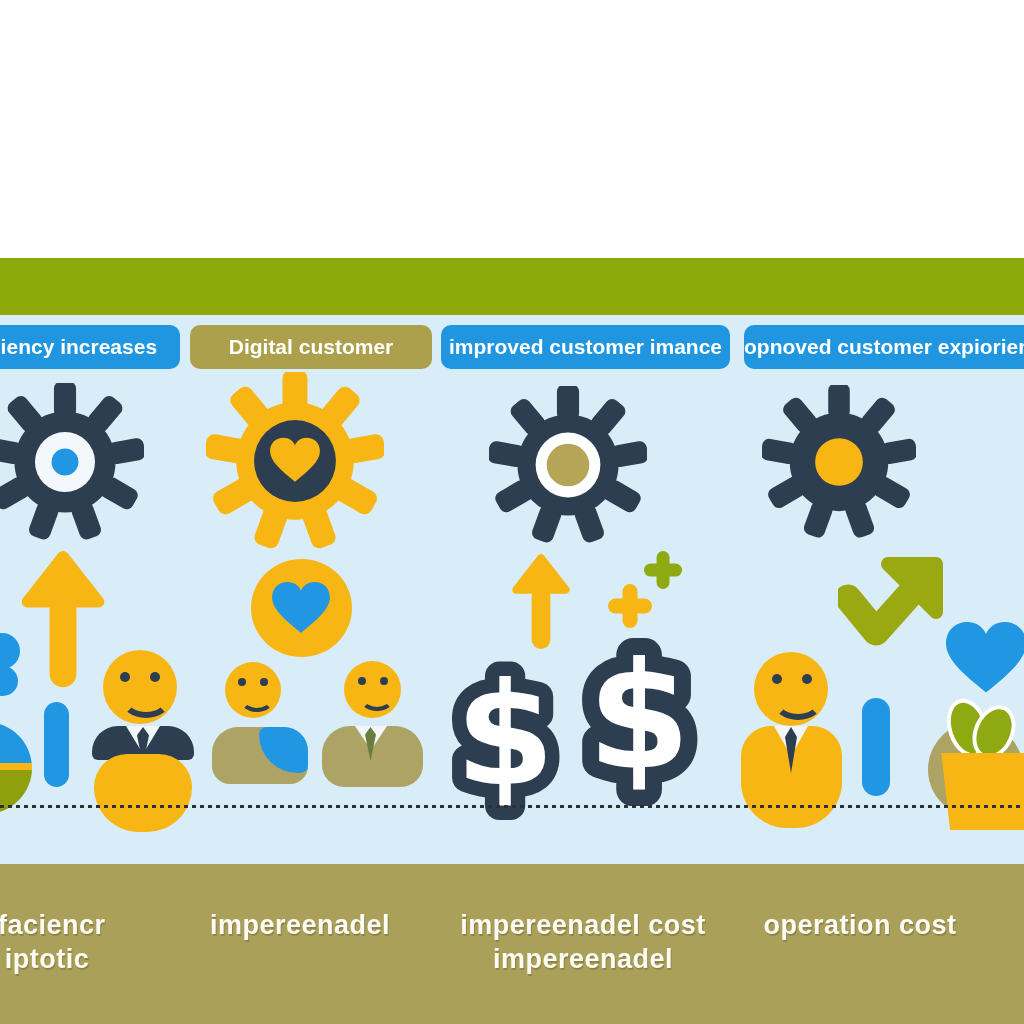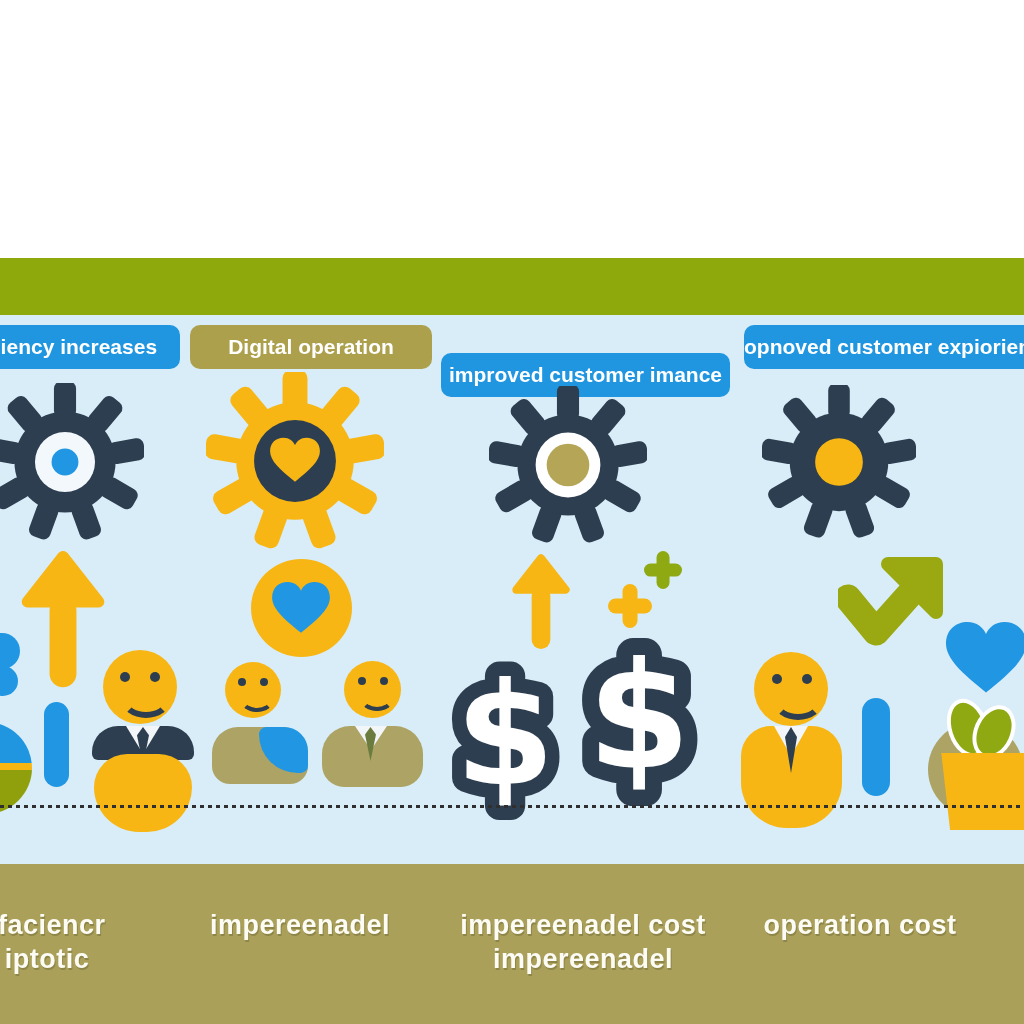--- a/index.html
+++ b/index.html
@@ -36,22 +36,22 @@
   .leaf{position:absolute;background:#8fa912;border:4px solid #ffffff;border-radius:50% 50% 50% 50%;}
 </style>
 </head>
 <body>
 
 <div class="abs band-green"></div>
 <div class="abs main-bg"></div>
 <div class="abs bottom-band"></div>
 
 <div class="abs pill blue" style="left:-34px;top:325px;width:214px;"><span>ciency increases</span></div>
-<div class="abs pill khaki" style="left:190px;top:325px;width:242px;"><span>Digital operation</span></div>
-<div class="abs pill blue" style="left:441px;top:325px;width:289px;margin-top:28px;"><span>improved customer imance</span></div>
+<div class="abs pill khaki" style="left:190px;top:325px;width:242px;"><span>Digital customer</span></div>
+<div class="abs pill blue" style="left:441px;top:325px;width:289px;"><span>improved customer imance</span></div>
 <div class="abs pill blue" style="left:744px;top:325px;width:302px;"><span>opnoved customer expiorience</span></div>
 
 <svg class="abs" style="left:-14px;top:383px;" width="158" height="158" viewBox="-100 -100 200 200">
   <g fill="#2d3e50">
     <g id="t1">
         <rect x="-14" y="-102" width="28" height="46" rx="9"></rect>
         <rect x="-14" y="-102" width="28" height="46" rx="9" transform="rotate(40)"></rect>
         <rect x="-14" y="-102" width="28" height="46" rx="9" transform="rotate(80)"></rect>
         <rect x="-14" y="-102" width="28" height="46" rx="9" transform="rotate(120)"></rect>
         <rect x="-14" y="-102" width="28" height="46" rx="9" transform="rotate(160)"></rect>

